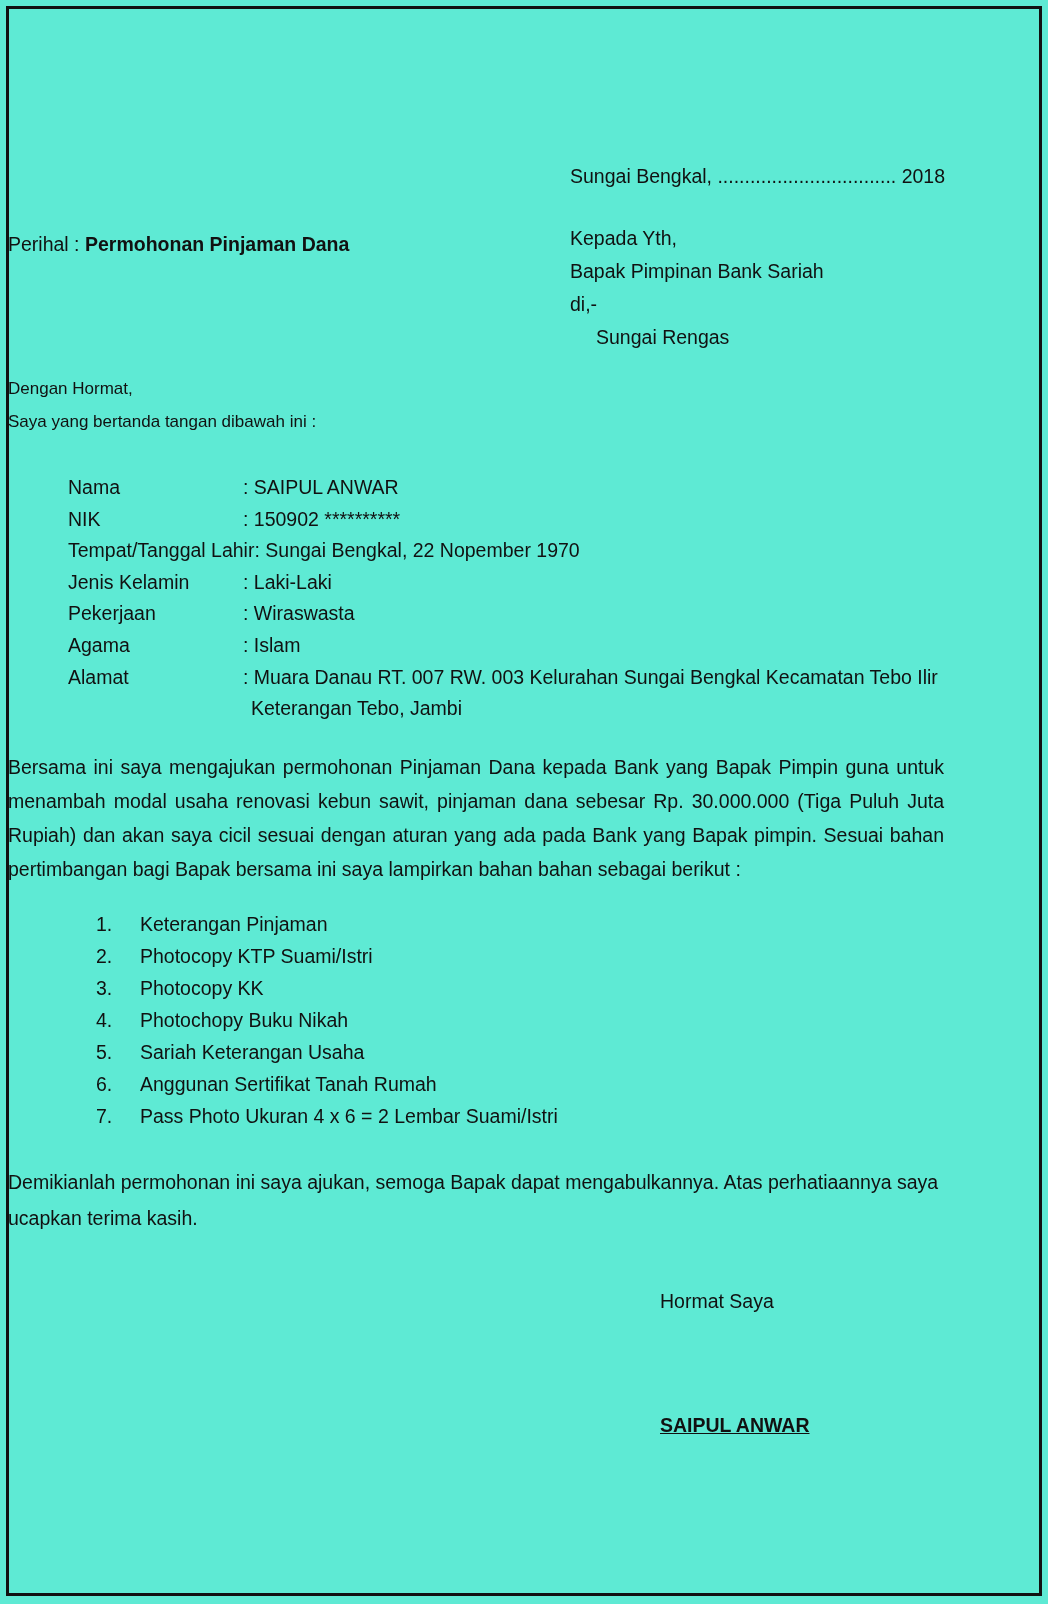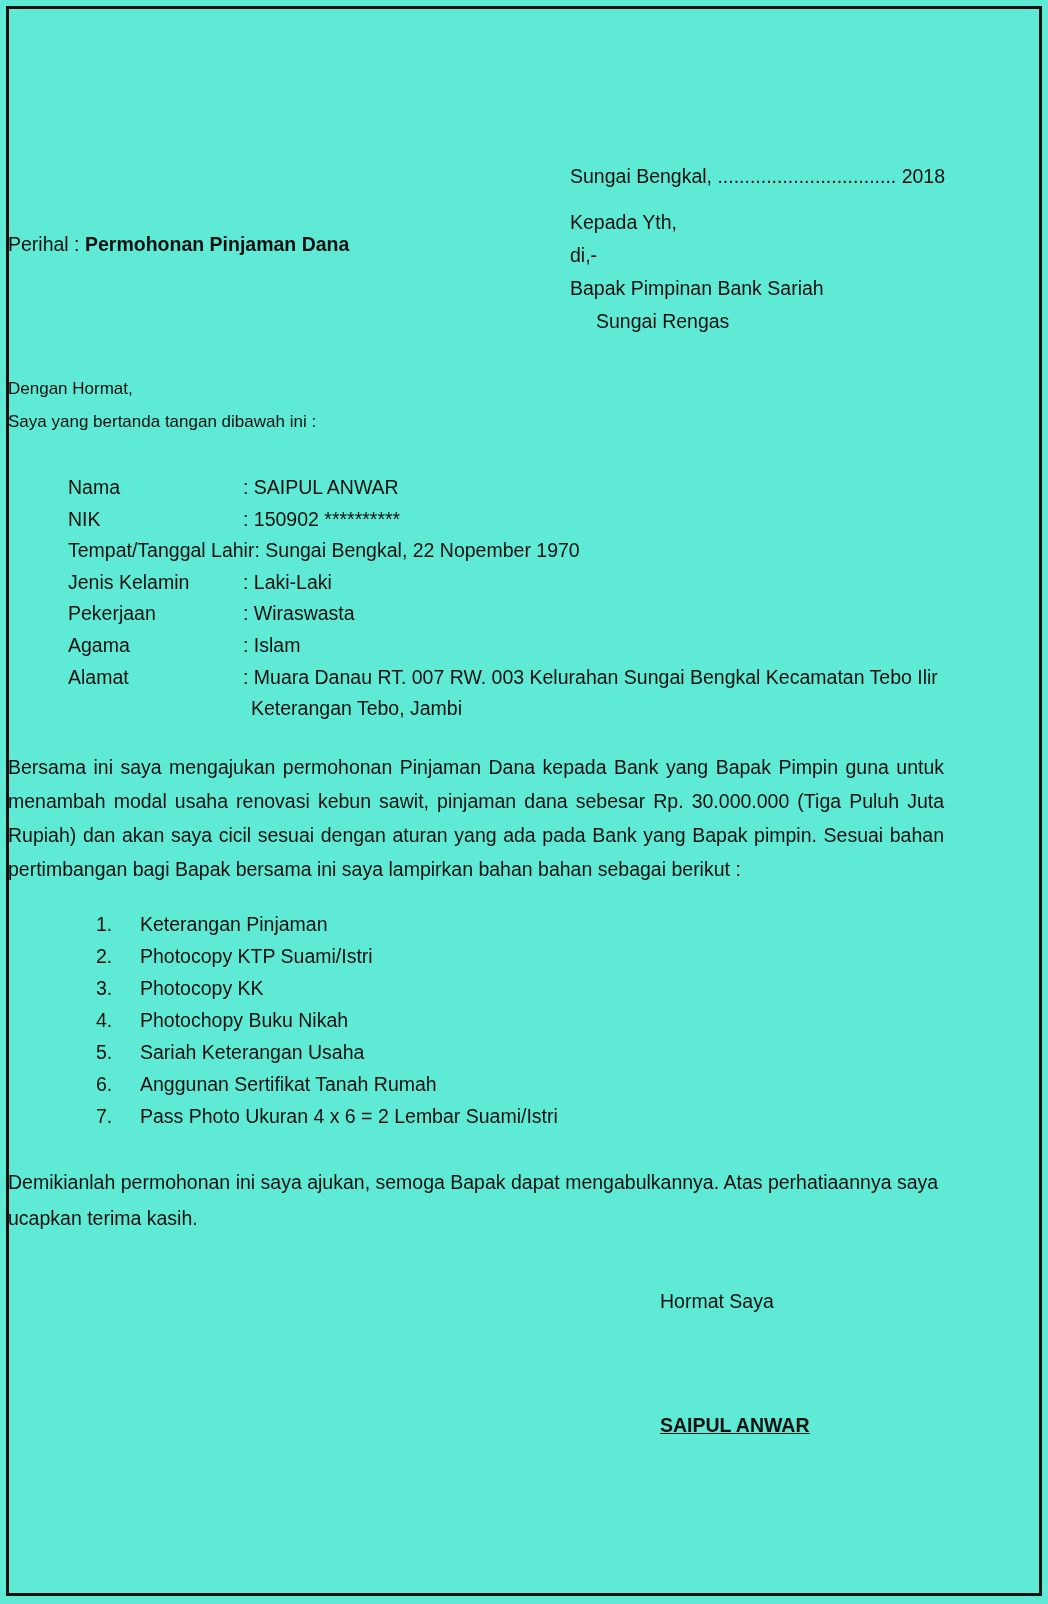--- a/index.html
+++ b/index.html
@@ -50,21 +50,21 @@
     left: 518px;
     top: 164px;
     width: 470px;
   }
   .line-date {
     font-size: 19.5px;
     line-height: 24px;
     white-space: nowrap;
   }
   .addressee {
-    margin-top: 18px;
+    margin-top: 34px;
   }
   .addressee div {
     font-size: 19.5px;
     line-height: 33px;
   }
   .addressee .indent {
     padding-left: 26px;
   }
   .perihal {
     position: absolute;
@@ -189,22 +189,22 @@
 <div class="page">
   <div class="page-border"></div>
 
   <div class="content">
 
     <div class="header">
       <div class="header-right">
         <div class="line-date">Sungai Bengkal, ................................. 2018</div>
         <div class="addressee">
           <div>Kepada Yth,</div>
+          <div>Bapak Pimpinan Bank Sariah</div>
           <div>di,-</div>
-          <div>Bapak Pimpinan Bank Sariah</div>
           <div class="indent">Sungai Rengas</div>
         </div>
       </div>
     </div>
 
     <div class="perihal">
       <span class="label">Perihal :</span>
       <span class="value">Permohonan Pinjaman Dana</span>
     </div>
 

